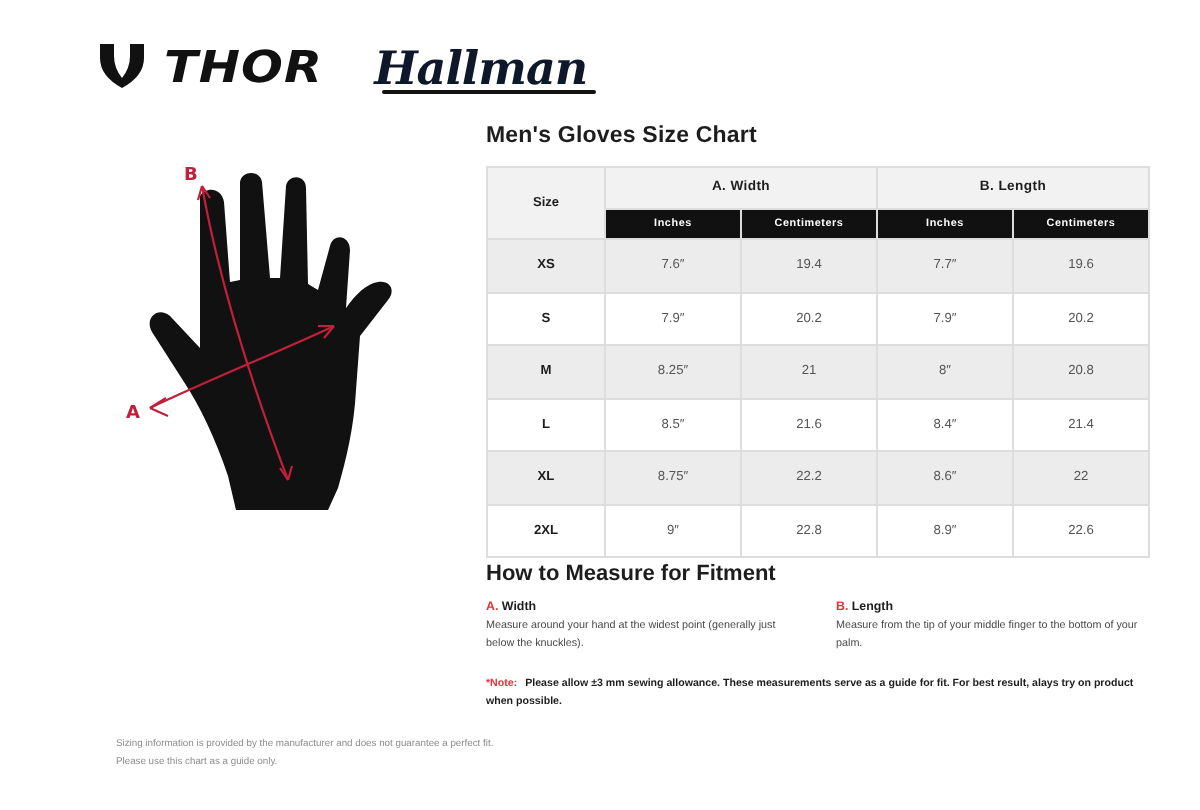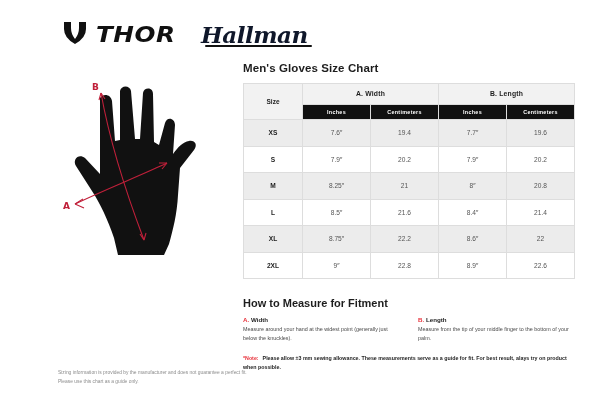--- a/index.html
+++ b/index.html
@@ -13,21 +13,21 @@
     position: relative;
     overflow: hidden;
     font-family: "Liberation Sans", sans-serif;
     color: #2b2b2b;
     -webkit-font-smoothing: antialiased;
   }
 
   
   .header {
     position: absolute;
-    left: 62px;
+    left: 48px;
     top: 14px;
     height: 40px;
     display: flex;
     align-items: center;
     gap: 34px;
   }
   .brand-thor {
     display: flex;
     align-items: center;
     gap: 8px;
@@ -134,21 +134,21 @@
   tbody td.size-cell {
     font-weight: 700;
     color: #1d1d1d;
     font-size: 6.6px;
   }
   tbody tr.shaded td { background: #ececec; }
   tbody tr.plain td { background: #ffffff; }
 
   
   .howto {
-    margin-top: 18px;
+    margin-top: 2px;
   }
   .howto-title {
     font-size: 11px;
     font-weight: 700;
     color: #1d1d1d;
     margin: 0 0 7px 0;
   }
   .howto-cols {
     display: flex;
     gap: 18px;

